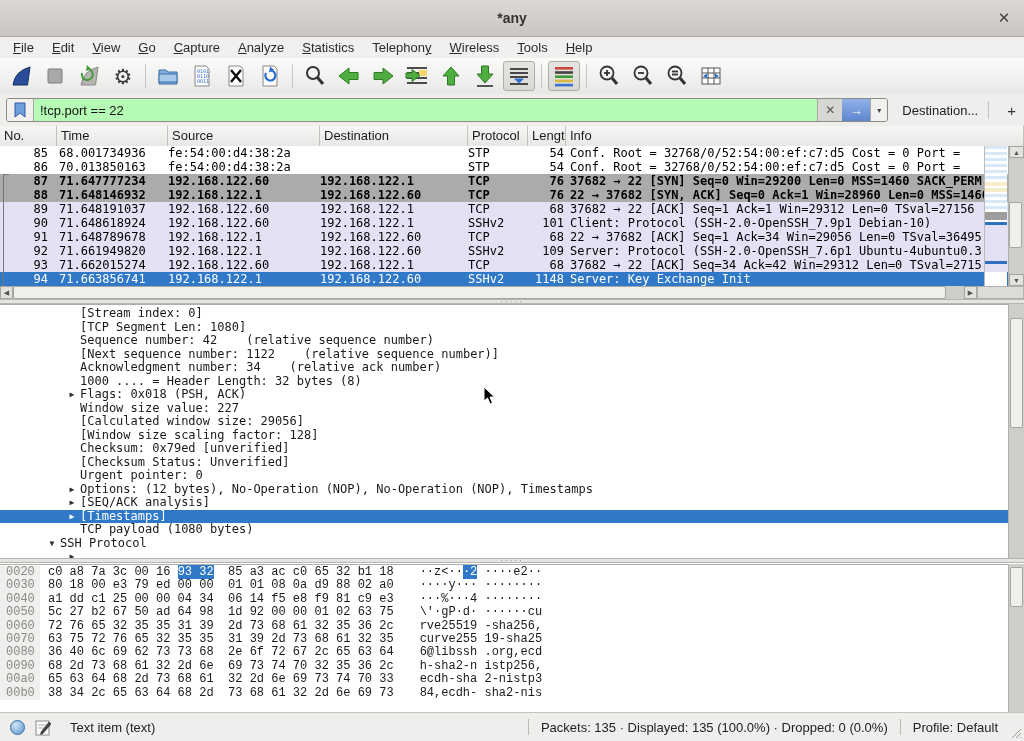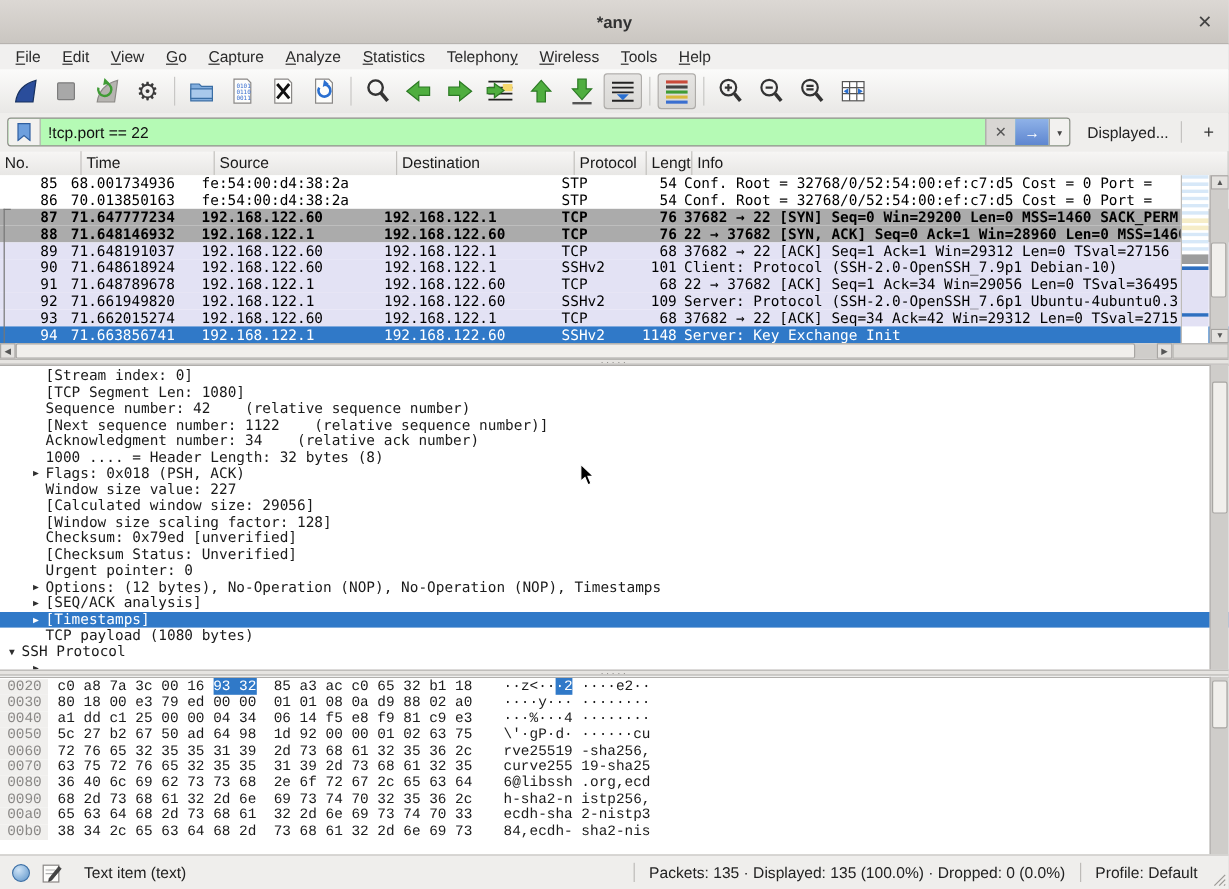--- a/index.html
+++ b/index.html
@@ -72,21 +72,21 @@
   .hbtn{width:13px;height:13px;background:#e4e2df;border:1px solid #a8a6a3;box-sizing:border-box;
     display:flex;align-items:center;justify-content:center;font-size:7px;color:#555;}
   .hthumb{flex:1;background:#f1efec;border:1px solid #a8a6a3;box-sizing:border-box;border-radius:2px;margin-right:18px;}
   .hcorner{position:absolute;left:977px;top:286px;width:47px;height:13px;background:#dddbd8;border:1px solid #b3b1ae;box-sizing:border-box;}
   .splitter{position:absolute;left:0;width:1024px;background:#e6e4e1;border-top:1px solid #b7b5b2;border-bottom:1px solid #b7b5b2;box-sizing:border-box;
     display:flex;align-items:center;justify-content:center;color:#8a8886;font-size:8px;letter-spacing:2px;}
   
   .details{position:absolute;top:304px;left:0;width:1024px;height:254px;background:#fff;
     border-top:1px solid #b0aeab;font-family:"DejaVu Sans Mono",monospace;font-size:12px;
     overflow:hidden;padding-top:2px;box-sizing:border-box;}
-  .dline{height:13.5px;line-height:13.5px;white-space:pre;display:flex;}
+  .dline{height:13.5px;line-height:13.5px;white-space:pre;display:flex;padding-left:42px;}
   .arr{width:16px;text-align:center;font-size:8px;color:#2e2e2e;flex-shrink:0;}
   .lvl0 .arr{margin-left:2px;}
   .lvl1 .arr{margin-left:22px;}
   .dline.sel{background:#3079c8;color:#fff;}
   .dline.sel .arr{color:#fff;}
   .dscroll{position:absolute;right:0;top:304px;width:16px;height:254px;background:#cfcdca;border-left:1px solid #b3b1ae;box-sizing:border-box;}
   .dthumb{position:absolute;top:14px;left:1px;width:13px;height:110px;background:#f1efec;border:1px solid #a8a6a3;border-radius:2px;box-sizing:border-box;}
   
   .hexpane{position:absolute;top:564px;left:0;width:1024px;height:148px;background:#fff;
     border-top:1px solid #b0aeab;font-family:Liberation Mono, monospace;font-size:12px;
@@ -296,27 +296,27 @@
       <span class="fclear">
           <span>✕</span>
         </span>
       <span class="fapply">
           <span>→</span>
         </span>
       <span class="fcaret">
           <span>▾</span>
         </span>
     </div>
-    <span class="fexpr">Displayed...</span>
+    <span class="fexpr">Destination...</span>
     <span class="fsep"></span>
     <span class="fplus">+</span>
   </div>
 
   <div class="plheader">
-    <span class="hcell" style="width:68px">No.</span>
+    <span class="hcell" style="width:57px">No.</span>
     <span class="hcell" style="width:111px">Time</span>
     <span class="hcell" style="width:152px">Source</span>
     <span class="hcell" style="width:148px">Destination</span>
     <span class="hcell" style="width:60px">Protocol</span>
     <span class="hcell" style="width:38px">Length</span>
     <span class="hcell" style="flex:1">Info</span>
   </div>
 
   <div class="plrows">
     <div class="prow r-white">

